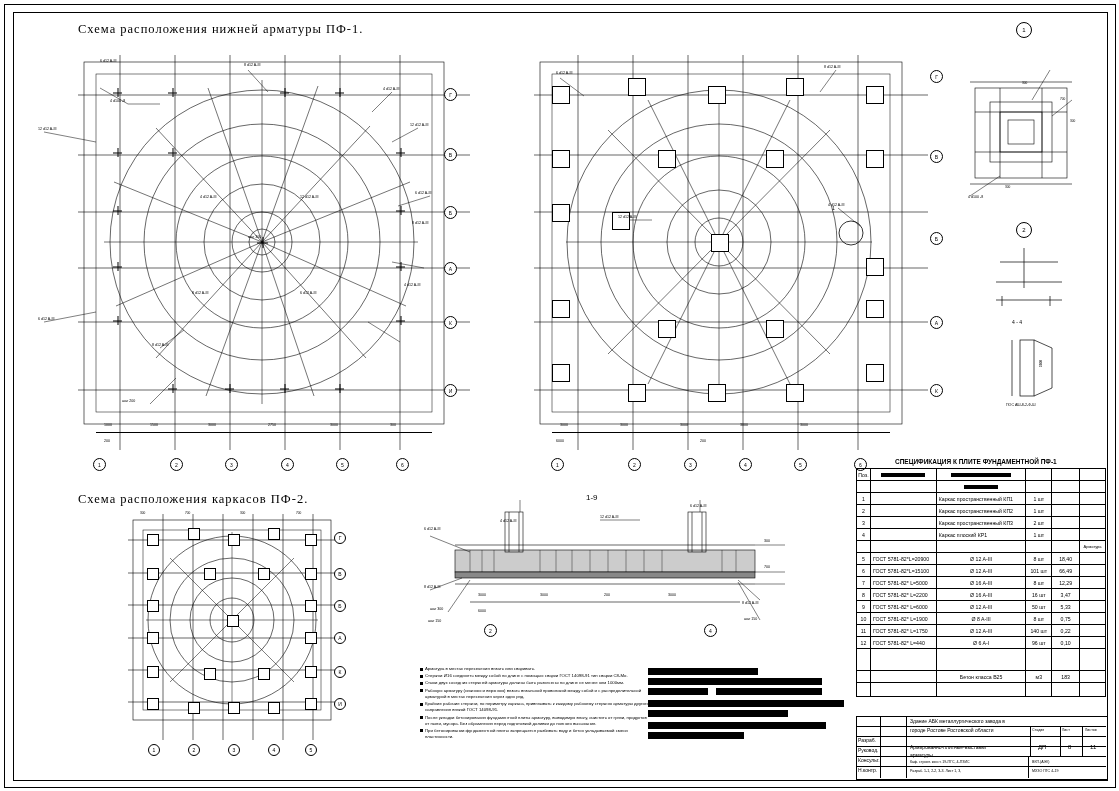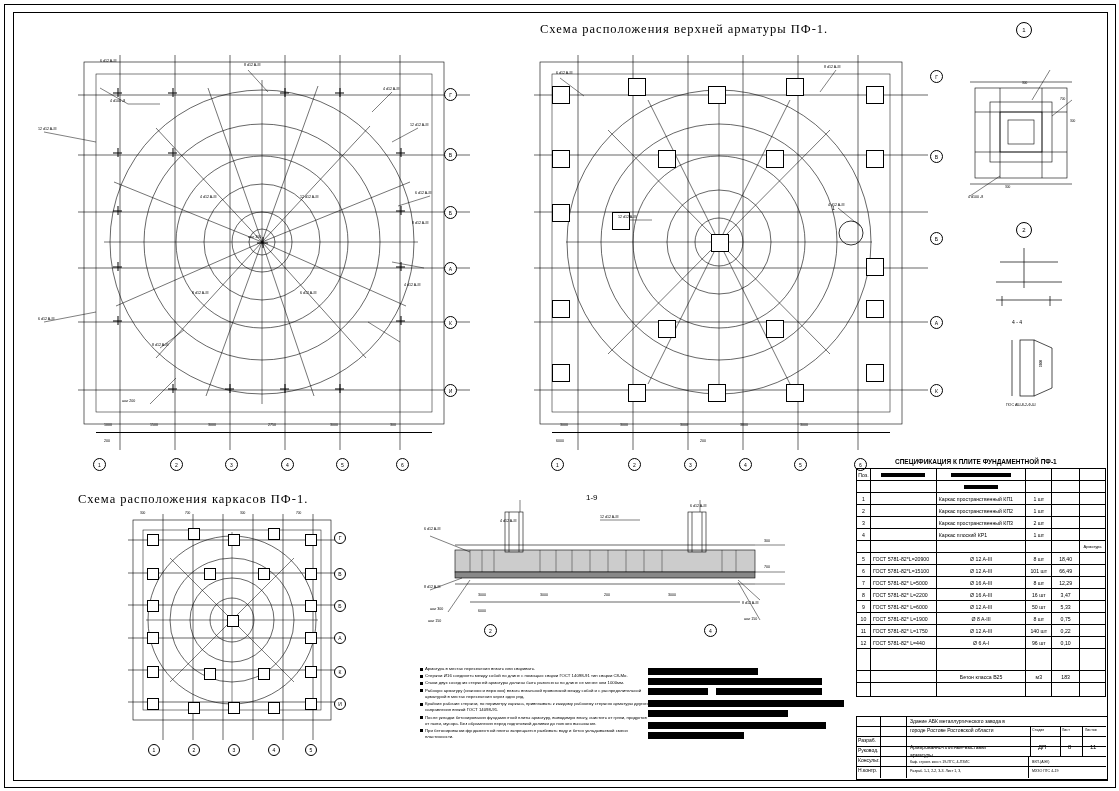--- a/index.html
+++ b/index.html
@@ -31,22 +31,22 @@
   .tiny{font-size:3.2px;}
   svg{position:absolute;left:0;top:0;overflow:visible;}
 </style>
 </head>
 <body>
 
 <div id="sheet">
   <div class="frame-outer"></div>
   <div class="frame-inner"></div>
 
-  <div class="ttl" style="left:540px;top:22px;">Схема расположения верхней арматуры ПФ-1.</div>
-  <div class="ttl" style="left:78px;top:492px;">Схема расположения каркасов ПФ-1.</div>
+  <div class="ttl" style="left:78px;top:22px;">Схема расположения нижней арматуры ПФ-1.</div>
+  <div class="ttl" style="left:78px;top:492px;">Схема расположения каркасов ПФ-2.</div>
   <div class="lbl6" style="left:586px;top:494px;font-size:8px;">1-9</div>
 
   <svg width="1119" height="791">
     <g stroke="#000" fill="none" stroke-width="0.6">
 
       <rect x="84" y="62" width="360" height="362"></rect>
       <rect x="96" y="74" width="336" height="338" stroke-width="0.5"></rect>
 
       <line x1="120" y1="55" x2="120" y2="450"></line>
       <line x1="175" y1="55" x2="175" y2="450"></line>

